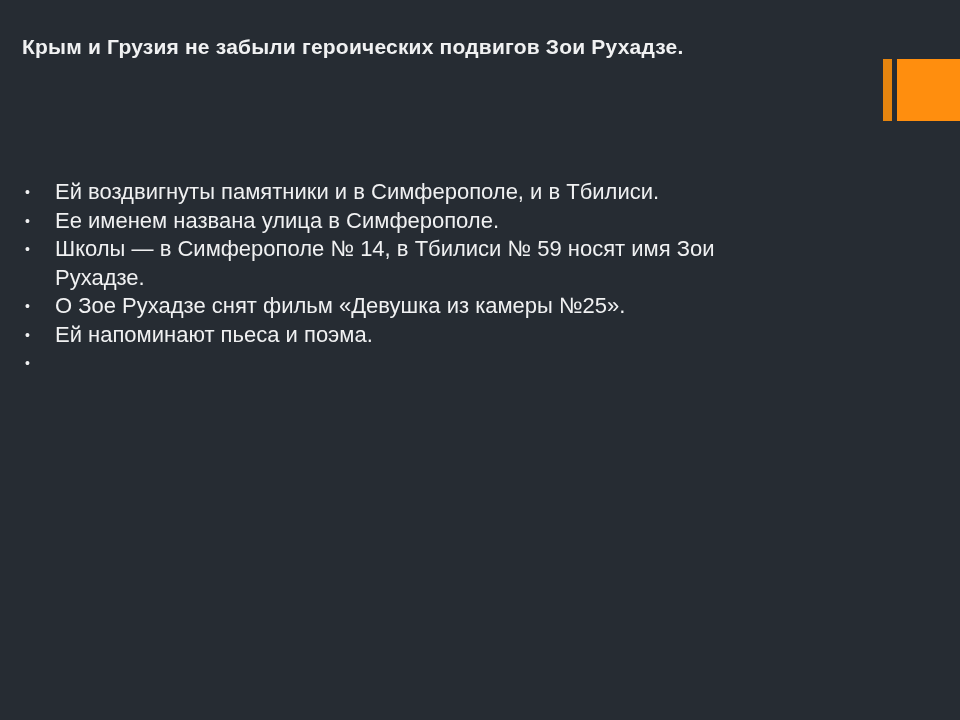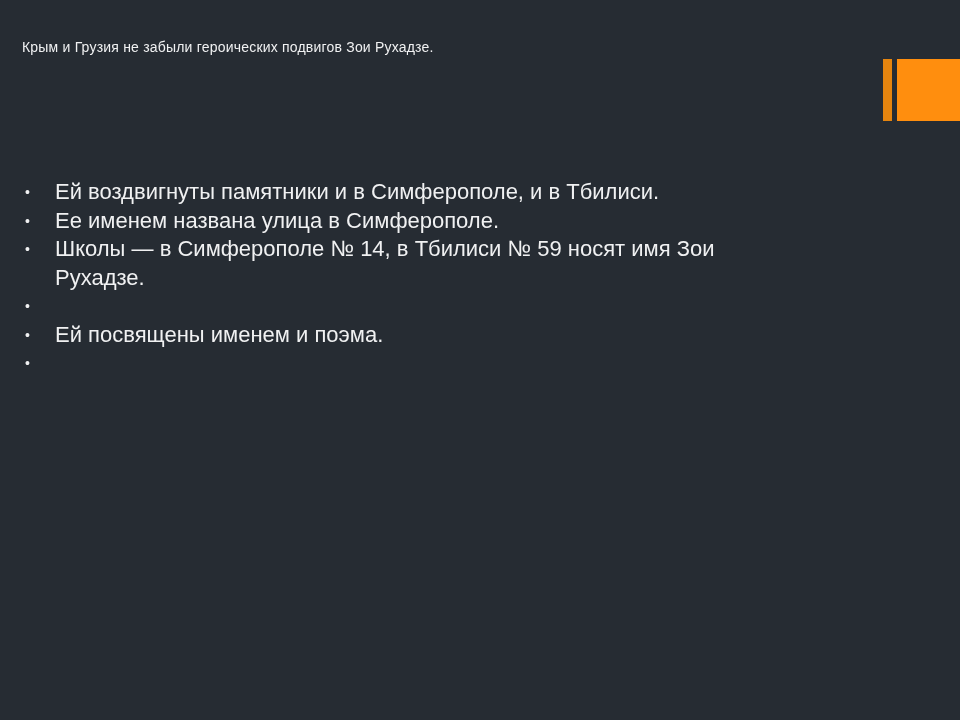--- a/index.html
+++ b/index.html
@@ -7,23 +7,23 @@
     position:relative;
     width:960px;height:720px;
     background:var(--background,#262C33);
     font-family:"Liberation Sans",sans-serif;
     overflow:hidden;
   }
   .slide-title{
     position:absolute;
     left:22px;top:33px;
     width:820px;
-    font-size:14px;
+    font-size:21px;
     line-height:28px;
-    font-weight:400;
+    font-weight:700;
     letter-spacing:0.2px;
     color:var(--text,#F0F1F2);
   }
   .accent-bar-thin{
     position:absolute;
     left:883px;top:59px;
     width:9px;height:62px;
     background:var(--accent_bar,#E5850F);
   }
   .accent-bar-block{
@@ -73,23 +73,24 @@
       <span class="bullet-marker">•</span>
       <span class="bullet-text">Ее именем названа улица в Симферополе.</span>
     </li>
     <li class="bullet-item">
       <span class="bullet-marker">•</span>
       <span class="bullet-text">Школы — в Симферополе № 14, в Тбилиси № 59 носят имя Зои
 Рухадзе.</span>
     </li>
     <li class="bullet-item">
       <span class="bullet-marker">•</span>
+      <span class="bullet-text">О Зое Рухадзе снят фильм «Девушка из камеры №25».</span>
     </li>
     <li class="bullet-item">
       <span class="bullet-marker">•</span>
-      <span class="bullet-text">Ей посвящены именем и поэма.</span>
+      <span class="bullet-text">Ей напоминают пьеса и поэма.</span>
     </li>
     <li class="bullet-item">
       <span class="bullet-marker">•</span>
     </li>
   </ul>
 
 </div>
 
 </body></html>

